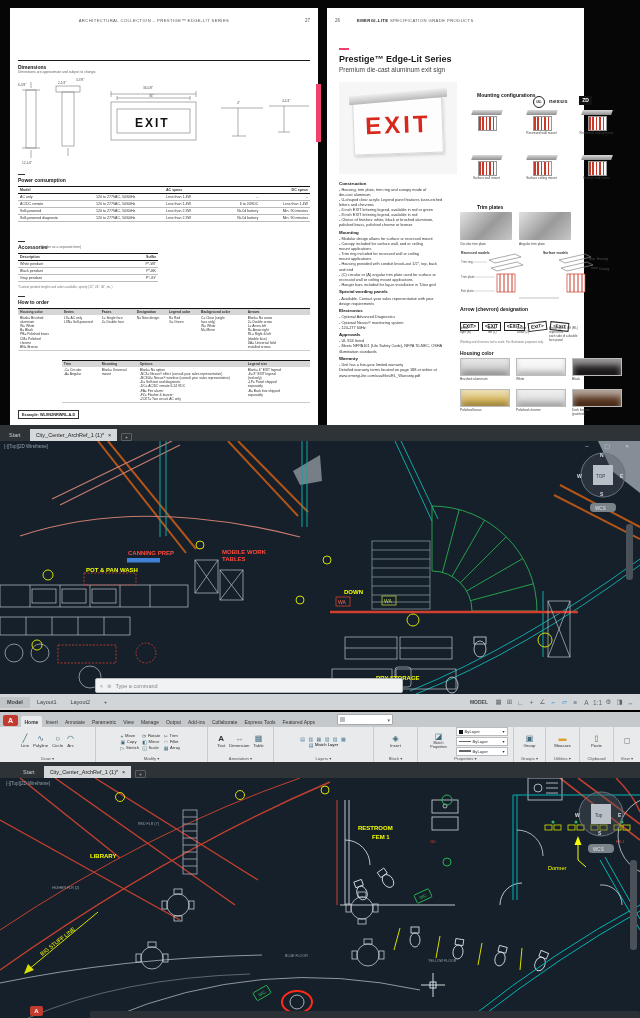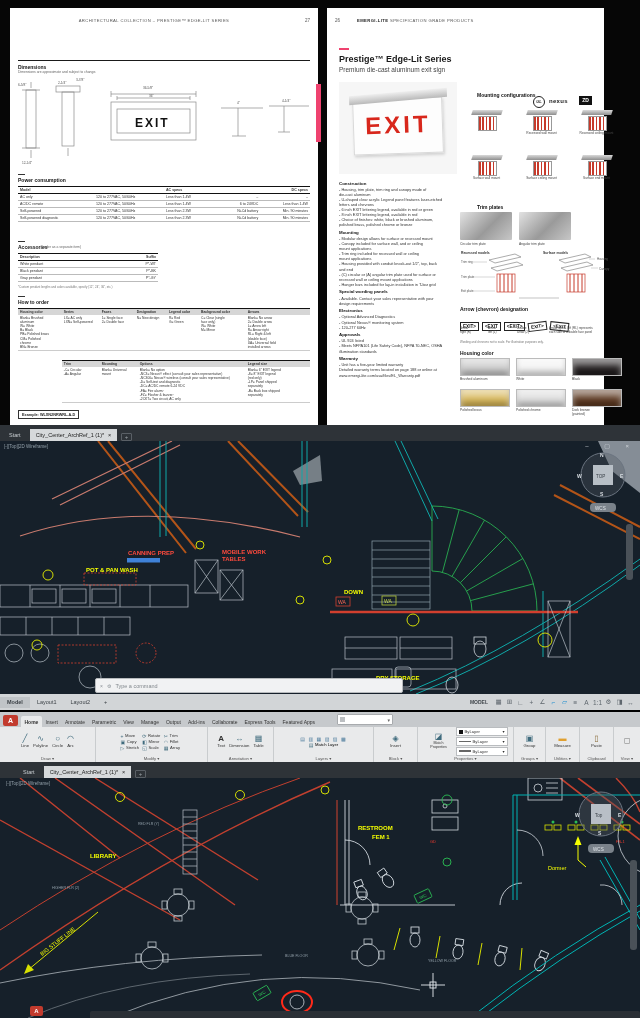--- a/index.html
+++ b/index.html
@@ -276,21 +276,21 @@
  (red only)
 -LP= Panel shipped
  separately
 -B= Back box shipped
  separately</div>
     </div>
     <div class="chip" style="left:8px;top:402px">Example: WLXN2NRWRL-A-D</div>
   </div>
   <div class="pink-tab" style="left:316px;top:84px;width:5px;height:58px"></div>
 
-  <div class="page" style="left:327px;top:8px;width:277px;height:417px">
+  <div class="page" style="left:327px;top:8px;width:257px;height:417px">
     <div class="pg-num" style="left:8px;top:10px">26</div>
     <div class="pg-hdr" style="left:30px;top:10px">
       <b style="color:#222">EMERGI-LITE</b><span> SPECIFICATION GRADE PRODUCTS</span>
     </div>
     <div class="pink-tab" style="left:12px;top:40px;width:10px;height:2px"></div>
     <div class="rp-title" style="left:12px;top:46px">Prestige™ Edge-Lit Series</div>
     <div class="rp-sub" style="left:12px;top:58px">Premium die-cast aluminum exit sign</div>
 
     <div class="photo" style="left:12px;top:74px;width:118px;height:92px">
       <div class="sign">

